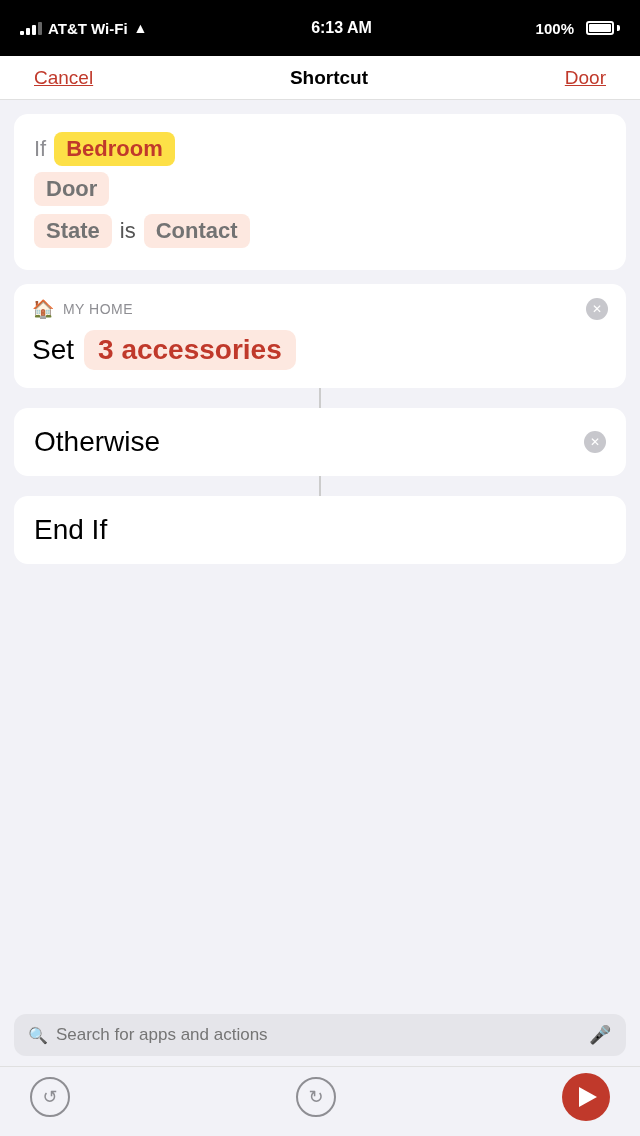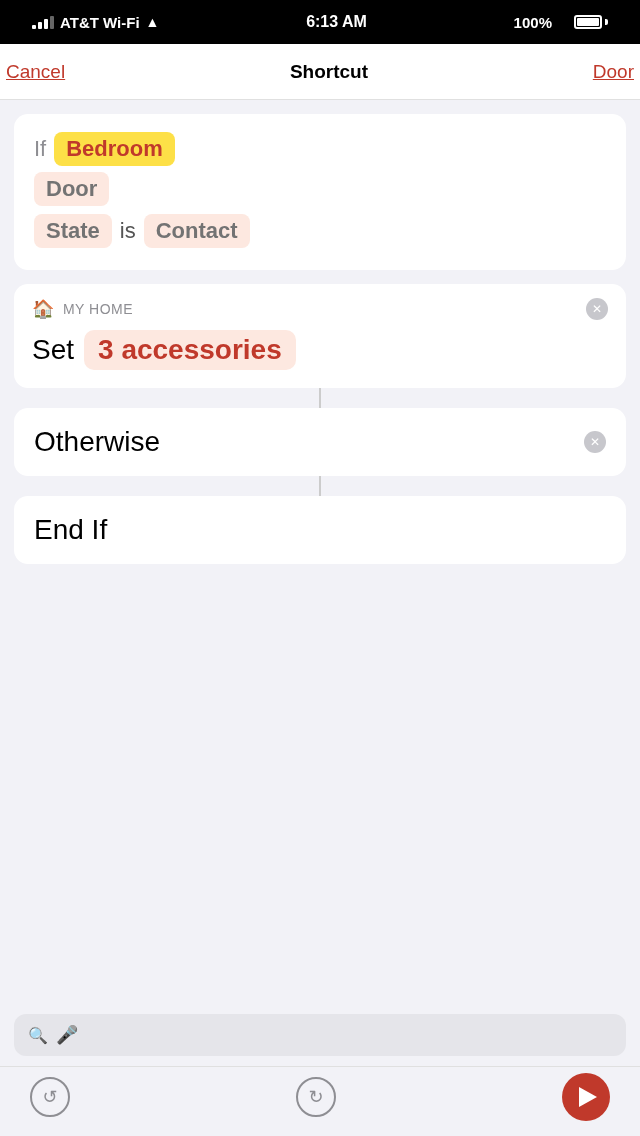--- a/index.html
+++ b/index.html
@@ -10,31 +10,31 @@
       background: #f2f2f7;
       font-family: -apple-system, 'SF Pro Display', 'Helvetica Neue', Arial, sans-serif;
       overflow: hidden;
       position: relative;
     }
 
     
     .status-bar {
       background: #000;
       color: #fff;
-      height: 44px;
-      display: flex;
-      align-items: center;
-      justify-content: space-between;
-      padding: 0 32px;
+      height: 56px;
+      display: flex;
+      align-items: center;
+      justify-content: space-between;
+      padding: 0 20px;
       font-size: 15px;
       font-weight: 600;
     }
     .status-left { display: flex; align-items: center; gap: 6px; }
     .status-center { font-size: 16px; font-weight: 600; }
-    .status-right { display: flex; align-items: center; gap: 22px; font-size: 15px; }
+    .status-right { display: flex; align-items: center; gap: 12px; font-size: 15px; }
     .signal-bars { display: flex; align-items: flex-end; gap: 2px; }
     .bar { background: #fff; border-radius: 1px; width: 4px; }
     .bar1 { height: 4px; }
     .bar2 { height: 7px; }
     .bar3 { height: 10px; }
     .bar4 { height: 13px; opacity: 0.4; }
     .wifi-icon { font-size: 14px; }
     .battery {
       display: flex; align-items: center; gap: 3px;
     }
@@ -43,25 +43,25 @@
       position: relative; display: flex; align-items: center; padding: 1px;
     }
     .battery-fill { background: #fff; height: 100%; width: 100%; border-radius: 1px; }
     .battery-tip {
       width: 3px; height: 6px; background: #fff; border-radius: 0 2px 2px 0;
     }
 
     
     .nav-bar {
       background: #fff;
-      height: 56px;
-      display: flex;
-      align-items: center;
-      justify-content: space-between;
-      padding: 0 6px;
+      height: 44px;
+      display: flex;
+      align-items: center;
+      justify-content: space-between;
+      padding: 0 34px;
       border-bottom: 1px solid #e0e0e0;
     }
     .nav-cancel {
       color: #c0392b;
       font-size: 19px;
       font-weight: 400;
       text-decoration: underline;
       cursor: pointer;
     }
     .nav-title {
@@ -372,20 +372,21 @@
 
   <div class="endif-card">
     <span class="endif-text">End If</span>
   </div>
 
 </div>
 
 <div class="search-bar-container">
   <div class="search-bar">
     <span class="search-icon">🔍</span>
+    <input class="search-input" type="text" placeholder="Search for apps and actions" style="">
     <span class="mic-icon">🎤</span>
   </div>
 </div>
 
 <div class="bottom-toolbar">
   <div class="toolbar-btn">
     <span>↺</span>
   </div>
   <div class="toolbar-btn">
     <span>↻</span>

